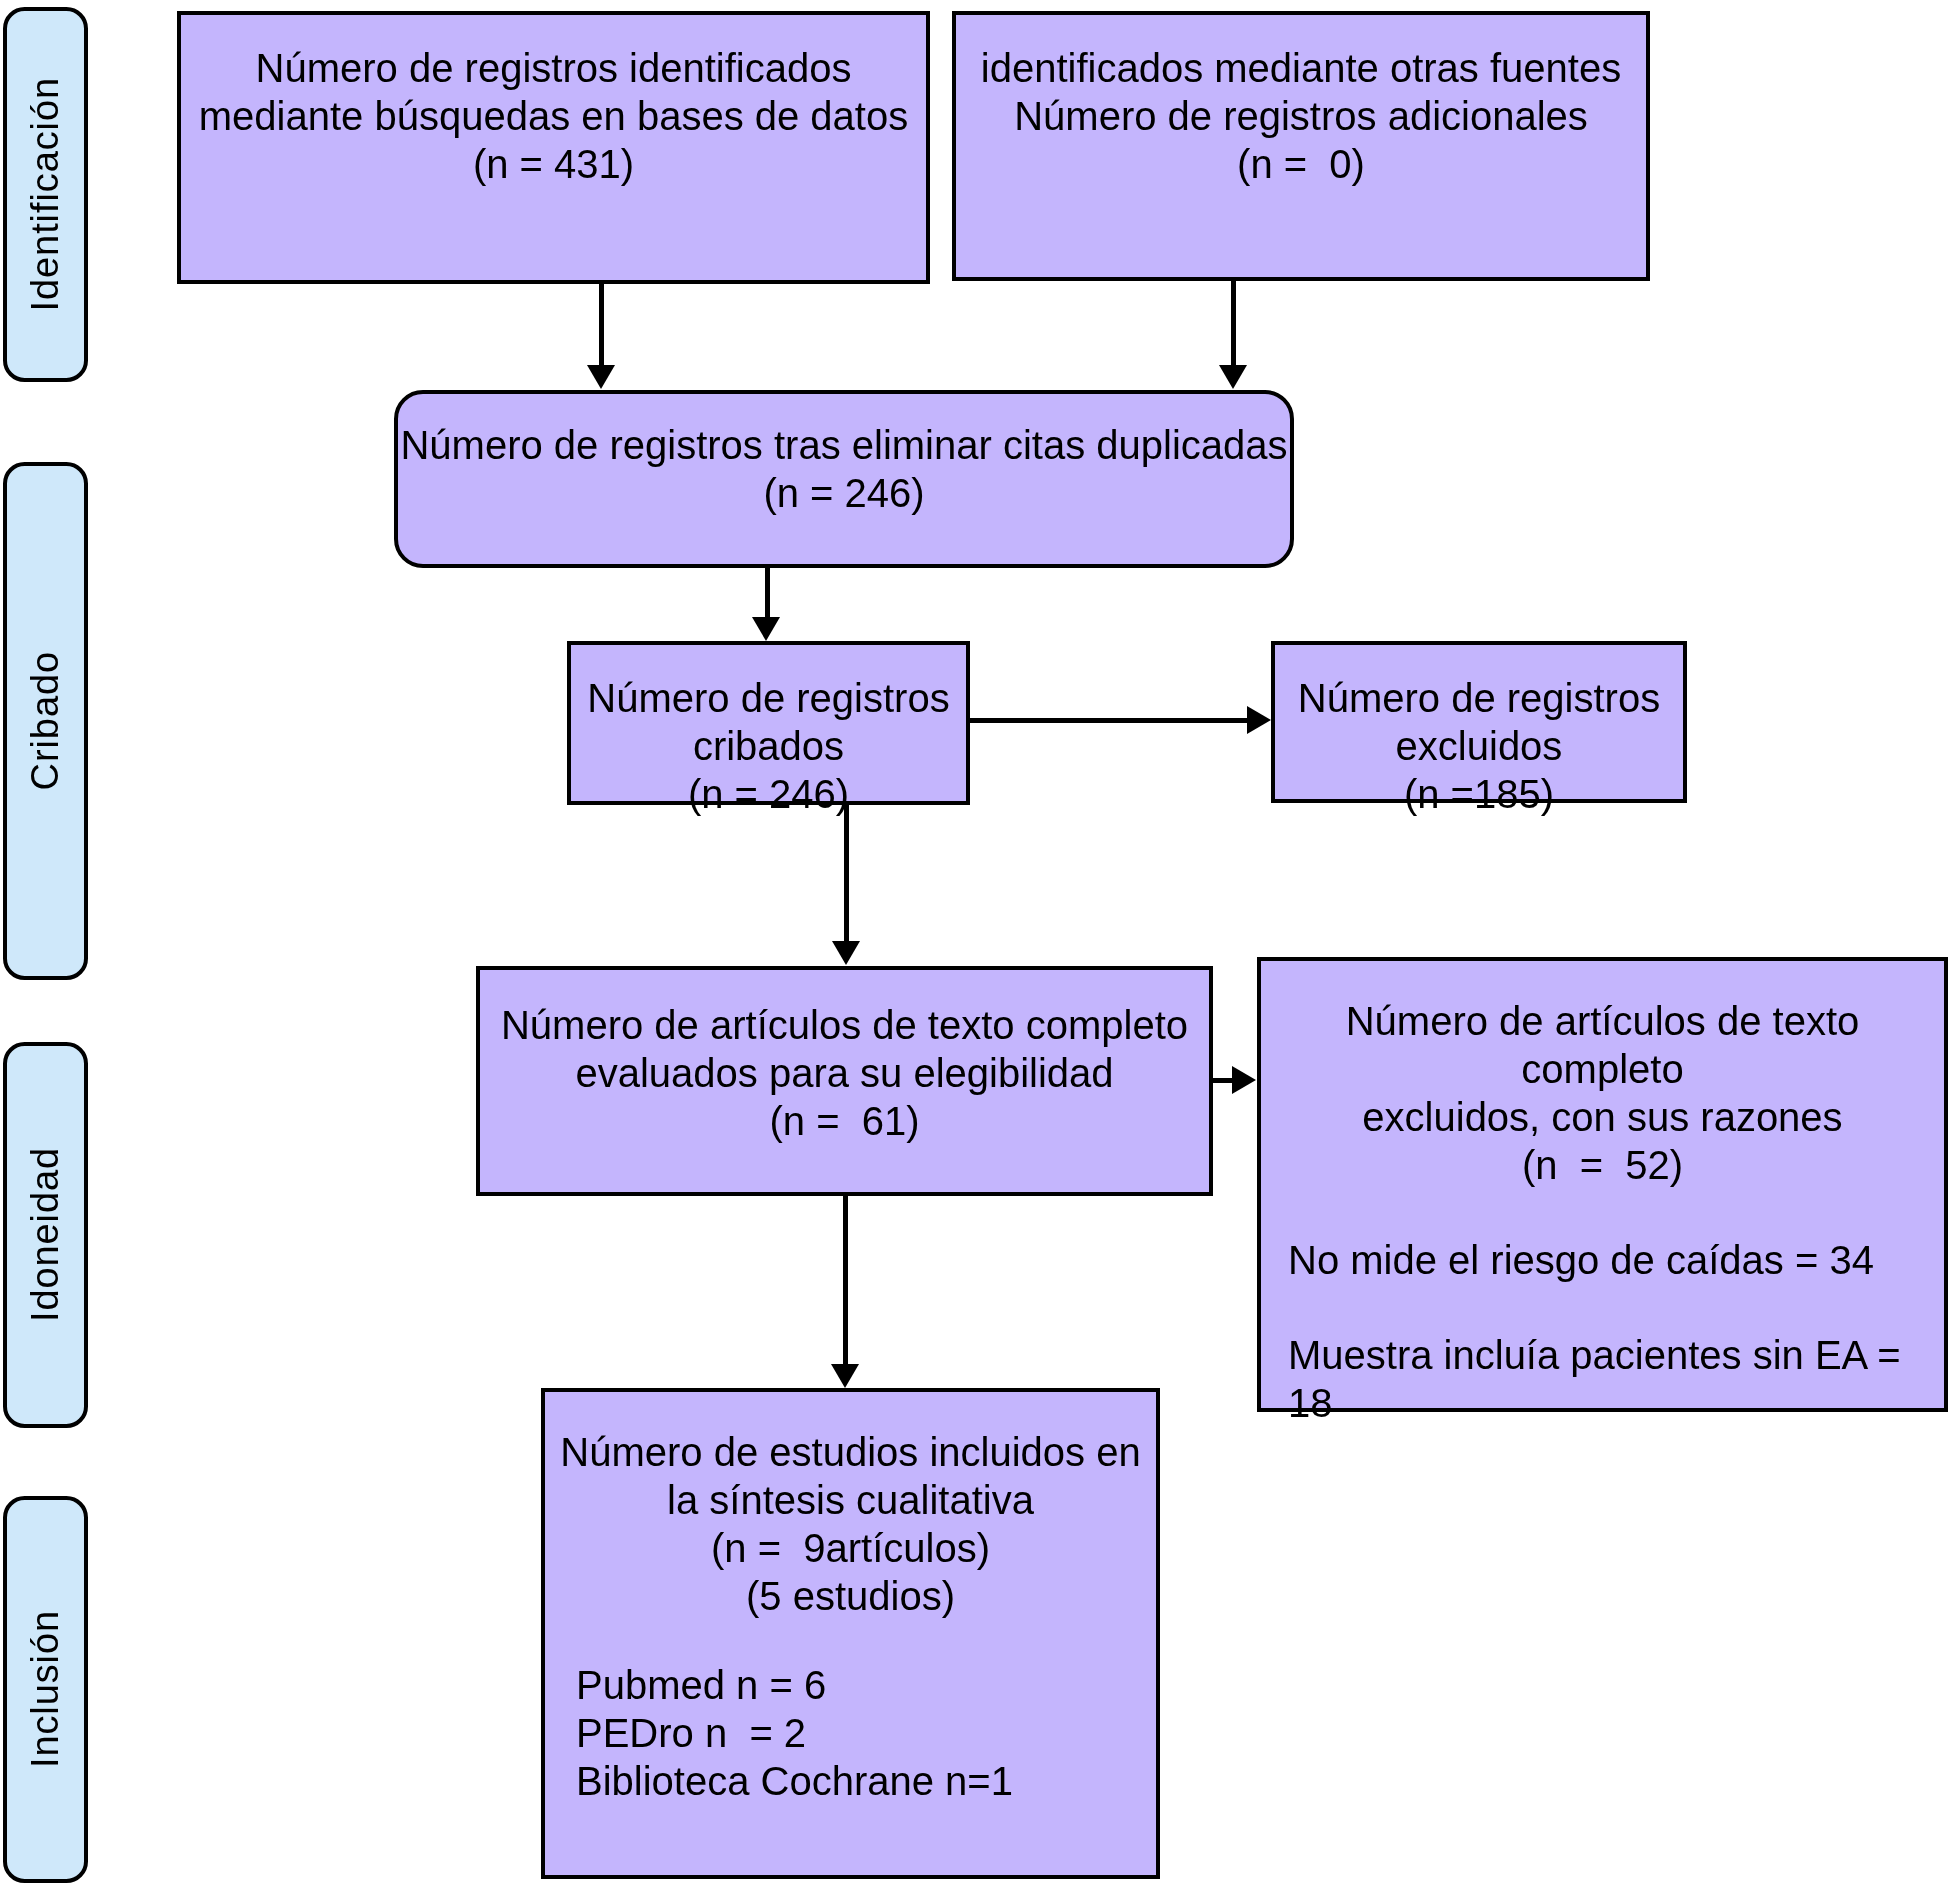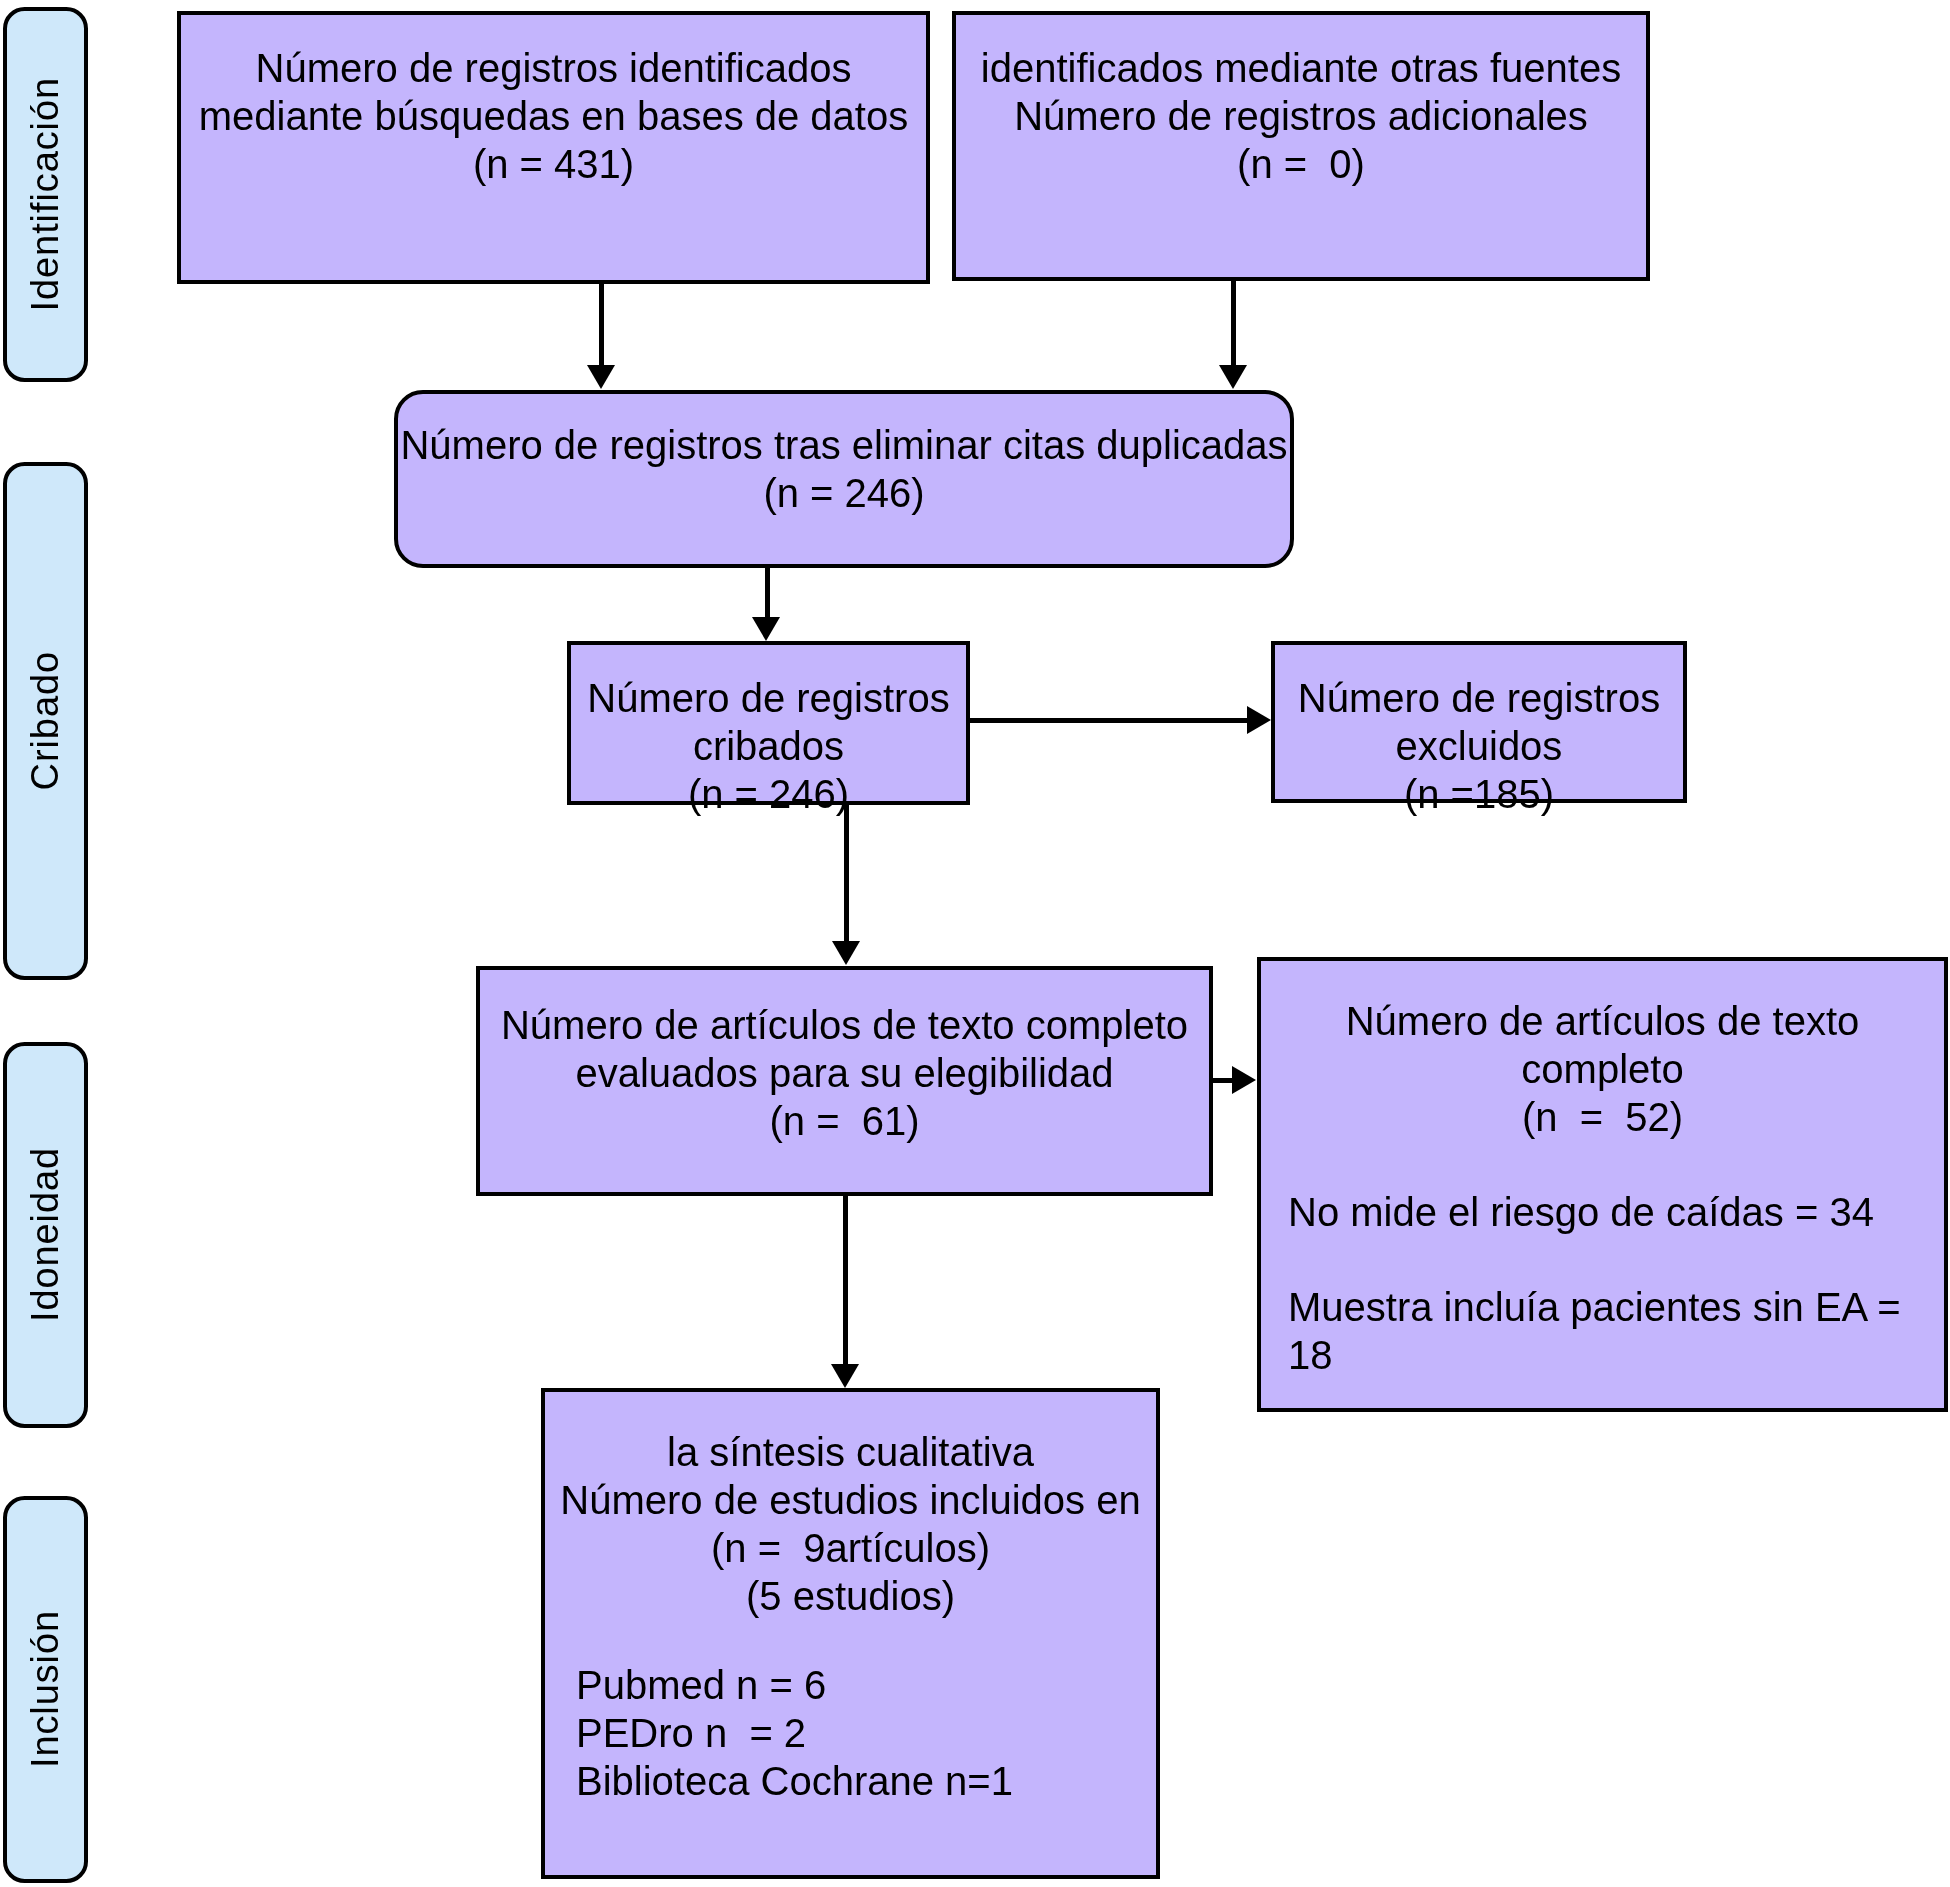--- a/index.html
+++ b/index.html
@@ -121,30 +121,31 @@
   </div>
 
   <div class="fbox" style="left:476px; top:966px; width:737px; height:230px; padding-top:31px;">
     <div class="line">Número de artículos de texto completo</div>
     <div class="line">evaluados para su elegibilidad</div>
     <div class="line">(n =  61)</div>
   </div>
 
   <div class="fbox" style="left:1257px; top:957px; width:691px; height:455px; padding-top:36px;">
     <div class="line">Número de artículos de texto completo</div>
+    <div class="line">excluidos, con sus razones</div>
     <div class="line">(n  =  52)</div>
     <div class="details">
       <div class="line gap-lg">No mide el riesgo de caídas = 34</div>
       <div class="line gap-lg">Muestra incluía pacientes sin EA = 18</div>
     </div>
   </div>
 
   <div class="fbox" style="left:541px; top:1388px; width:619px; height:491px; padding-top:36px;">
+    <div class="line">Número de estudios incluidos en</div>
     <div class="line">la síntesis cualitativa</div>
-    <div class="line">Número de estudios incluidos en</div>
     <div class="line">(n =  9artículos)</div>
     <div class="line">(5 estudios)</div>
     <div class="details gap-md" style="padding:0 31px;">
       <div class="line">Pubmed n = 6</div>
       <div class="line">PEDro n  = 2</div>
       <div class="line">Biblioteca Cochrane n=1</div>
     </div>
   </div>
 
   <div class="vline" style="left:599px; top:284px; height:85px;"></div>

